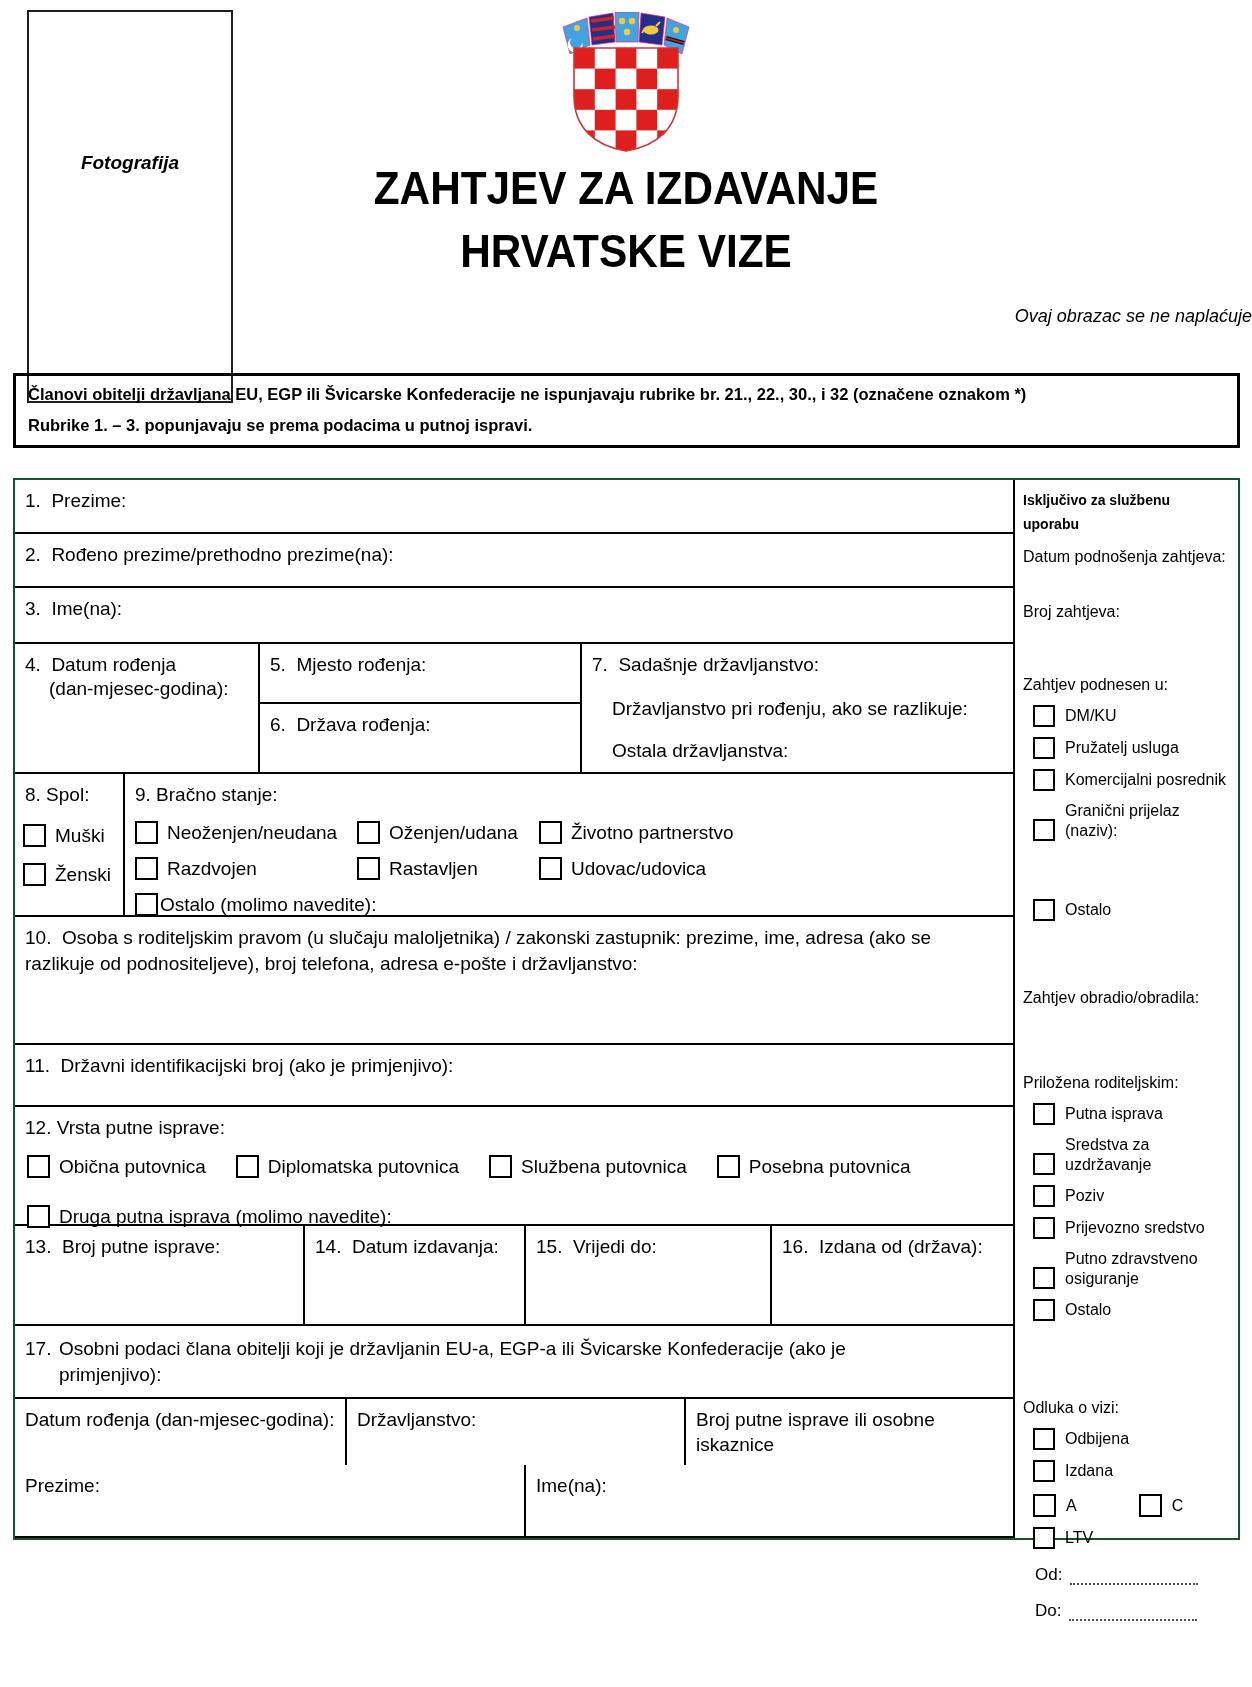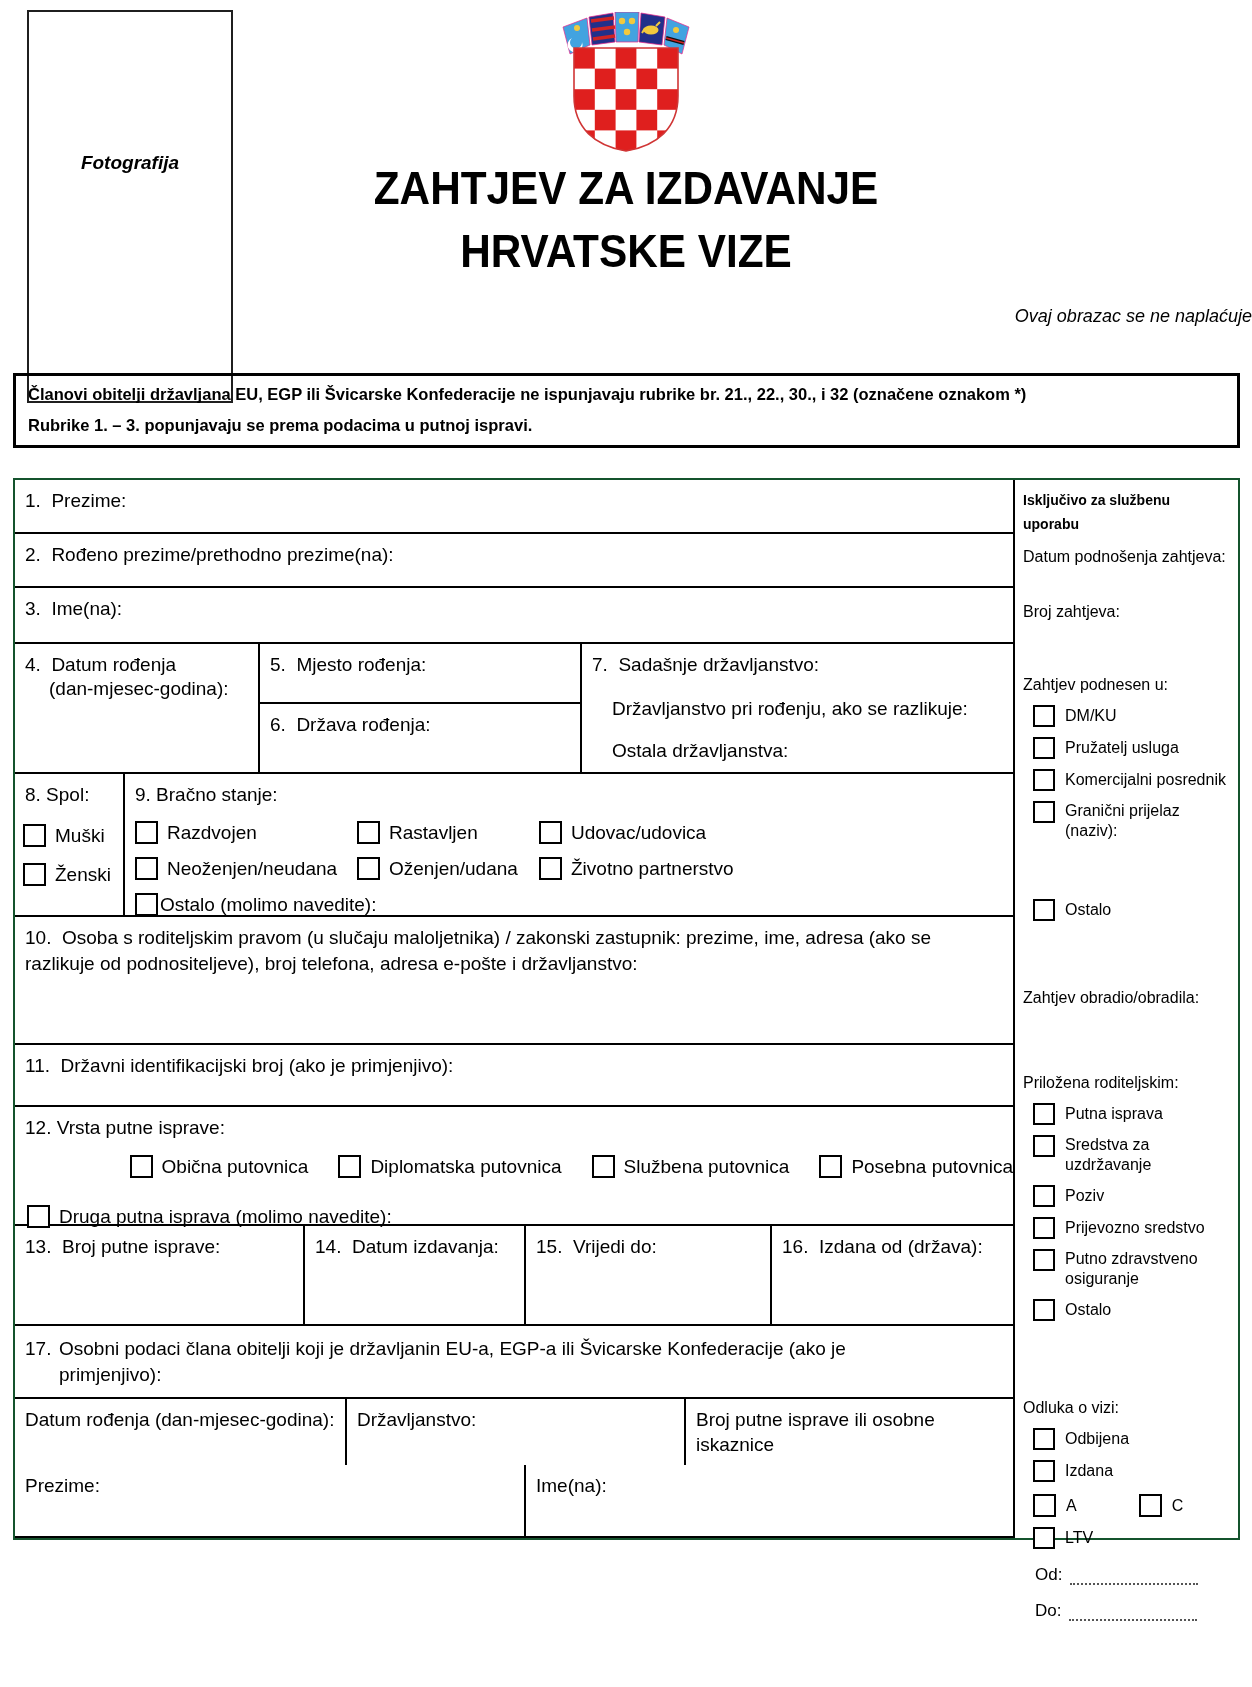--- a/index.html
+++ b/index.html
@@ -41,21 +41,21 @@
   .c8{width:110px;border-right:2px solid #000;box-sizing:border-box;}
   .c9{flex:1}
   .cb{display:inline-block;width:19px;height:19px;border:2px solid #000;background:#fff;
       box-sizing:content-box;flex:0 0 auto;}
   .opt{display:flex;align-items:center;gap:9px;font-size:19px;}
   .c8 .opt{margin:16px 0 0 8px;}
   .optrow{display:flex;margin:13px 0 0 10px;}
   .optrow .opt.w1{width:222px}.optrow .opt.w2{width:182px}
   .other-row{display:flex;align-items:center;gap:2px;font-size:19px;margin:13px 0 0 10px;}
   .r10{height:138px}.r11{height:67px}.r12{height:119px}
-  .r12 .optrow12{display:flex;gap:30px;margin:14px 0 0 12px;justify-content:flex-end;}
+  .r12 .optrow12{display:flex;gap:30px;margin:14px 0 0 12px;}
   .r12 .other-row{gap:9px;margin:27px 0 0 12px;}
   .r1316{height:108px;display:flex}
   .c13{width:290px}.c14{width:221px}.c15{width:246px}
   .c13,.c14,.c15{border-right:2px solid #000;box-sizing:border-box;}
   .c16{flex:1}
   .r17h{height:78px}
   .h17{display:flex;padding:10px 20px 0 10px;font-size:19px;line-height:26px;}
   .h17 .num{width:34px;flex:0 0 auto;}
   .h17 .txt{width:880px;}
   .r17n{height:79px;display:flex}
@@ -67,21 +67,21 @@
   .cb3{flex:1}
   .r17b .lab{line-height:25px;}
 
   
   .side{flex:1;position:relative;box-sizing:border-box;padding:8px 2px 0 8px;font-size:16px;}
   .side-title{font-weight:bold;font-size:14px;line-height:24px;width:160px;}
   .s-lab{margin-top:10px;line-height:21px;}
   .s-gap32{margin-top:34px;} .s-gap52{margin-top:52px;}
   .sopt{display:flex;align-items:center;gap:10px;margin:10px 0 0 10px;line-height:20px;}
   .sopt .cb{width:18px;height:18px;}
-  .sopt.tall{align-items:flex-start;}
+  .sopt.tall{align-items:flex-end;}
   .sopt .wrap{width:160px;}
   .ac-row{display:flex;align-items:center;margin:12px 0 0 10px;}
   .ac-row .pair{display:flex;align-items:center;gap:10px;}
   .ac-row .pair+.pair{margin-left:62px;}
   .odline{display:flex;align-items:flex-end;gap:8px;margin:16px 0 0 12px;font-size:17px;}
   .dotline{display:inline-block;width:128px;height:13px;border-bottom:2px dotted #555;}
 </style>
 </head>
 <body>
 
@@ -191,43 +191,43 @@
           <div class="opt">
               <span class="cb"></span>
             <span>Ženski</span>
             </div>
         </div>
         <div class="c9">
           <div class="lab" style="padding-bottom:0">9. Bračno stanje:</div>
           <div class="optrow">
             <div class="opt w1">
                 <span class="cb"></span>
-              <span>Razdvojen</span>
+              <span>Neoženjen/neudana</span>
               </div>
             <div class="opt w2">
                 <span class="cb"></span>
-              <span>Rastavljen</span>
+              <span>Oženjen/udana</span>
               </div>
             <div class="opt">
                 <span class="cb"></span>
-              <span>Udovac/udovica</span>
+              <span>Životno partnerstvo</span>
               </div>
           </div>
           <div class="optrow">
             <div class="opt w1">
                 <span class="cb"></span>
-              <span>Neoženjen/neudana</span>
+              <span>Razdvojen</span>
               </div>
             <div class="opt w2">
                 <span class="cb"></span>
-              <span>Oženjen/udana</span>
+              <span>Rastavljen</span>
               </div>
             <div class="opt">
                 <span class="cb"></span>
-              <span>Životno partnerstvo</span>
+              <span>Udovac/udovica</span>
               </div>
           </div>
           <div class="other-row">
               <span class="cb"></span>
             <span>Ostalo (molimo navedite):</span>
             </div>
         </div>
       </div>
 
       <div class="r r10">

